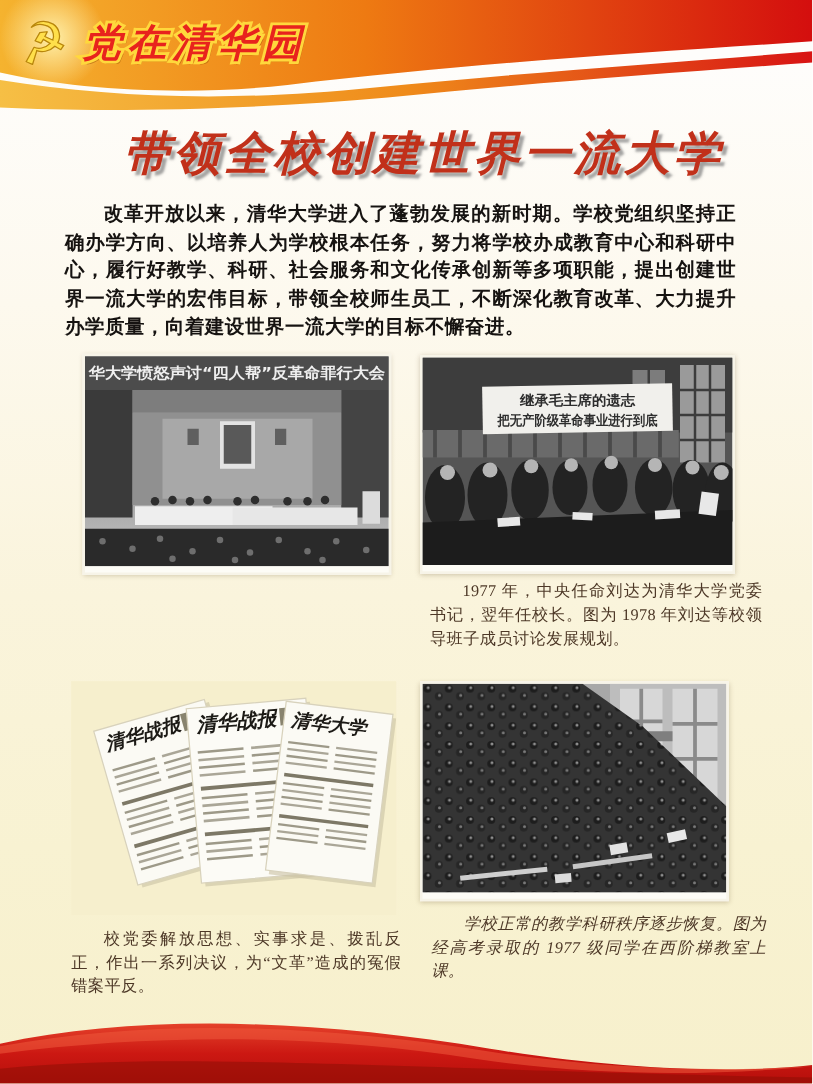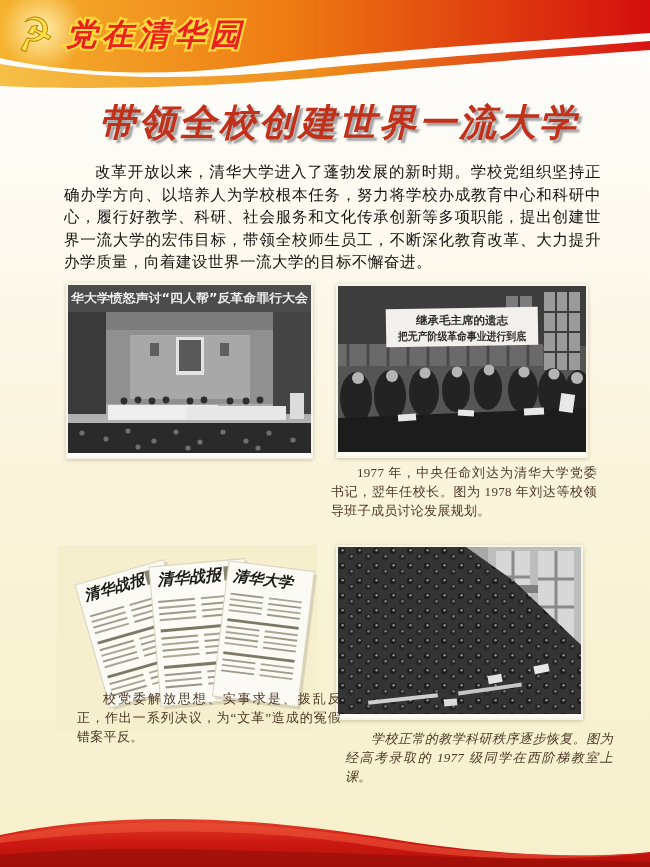--- a/index.html
+++ b/index.html
@@ -14,37 +14,37 @@
   #page-title{
     left:0;right:0;top:98px;text-align:center;
     font-family:"DejaVu Sans","Liberation Sans",sans-serif;
     font-size:37px;font-weight:bold;letter-spacing:3px;
     color:#c1301a;text-shadow:3px 3px 2px rgba(130,130,130,.75);
     font-style:italic;
     padding-left:28px;
   }
   
   #intro{
-    left:64px;top:161px;width:537px;
-    font-size:15.5px;line-height:22.5px;font-weight:400;color:#161311;
+    left:52px;top:161px;width:537px;
+    font-size:15.5px;line-height:22.5px;font-weight:700;color:#161311;
     text-align:justify;text-indent:2em;letter-spacing:.5px;
   }
   
   .photo-frame{background:#fdfcf6;border:2px solid #f7f4e8;box-shadow:0 1px 4px rgba(90,70,30,.28);}
   #photo-1{left:66px;top:283px;}
   #photo-2{left:336px;top:284px;}
   #photo-3{left:57px;top:545px;background:#f6efcd;box-shadow:none;border:none;}
   #photo-4{left:336px;top:545px;}
   .caption{
     font-size:13px;line-height:19px;color:#4d3827;
     text-align:justify;text-indent:2em;letter-spacing:.3px;
   }
   #caption-1{left:57px;top:463px;width:262px;}
-  #caption-2{left:331px;top:463px;width:266px;}
-  #caption-3{left:57px;top:689px;width:264px;margin-left:20px;}
+  #caption-2{left:344px;top:463px;width:266px;}
+  #caption-3{left:57px;top:741px;width:264px;}
   #caption-4{left:345px;top:729px;width:268px;font-style:italic;}
   
   #footer-svg{left:0;bottom:0;}
   svg text{font-family:"DejaVu Sans","Liberation Sans",sans-serif;}
 </style>
 </head>
 <body>
 
 <div id="poster">
 

